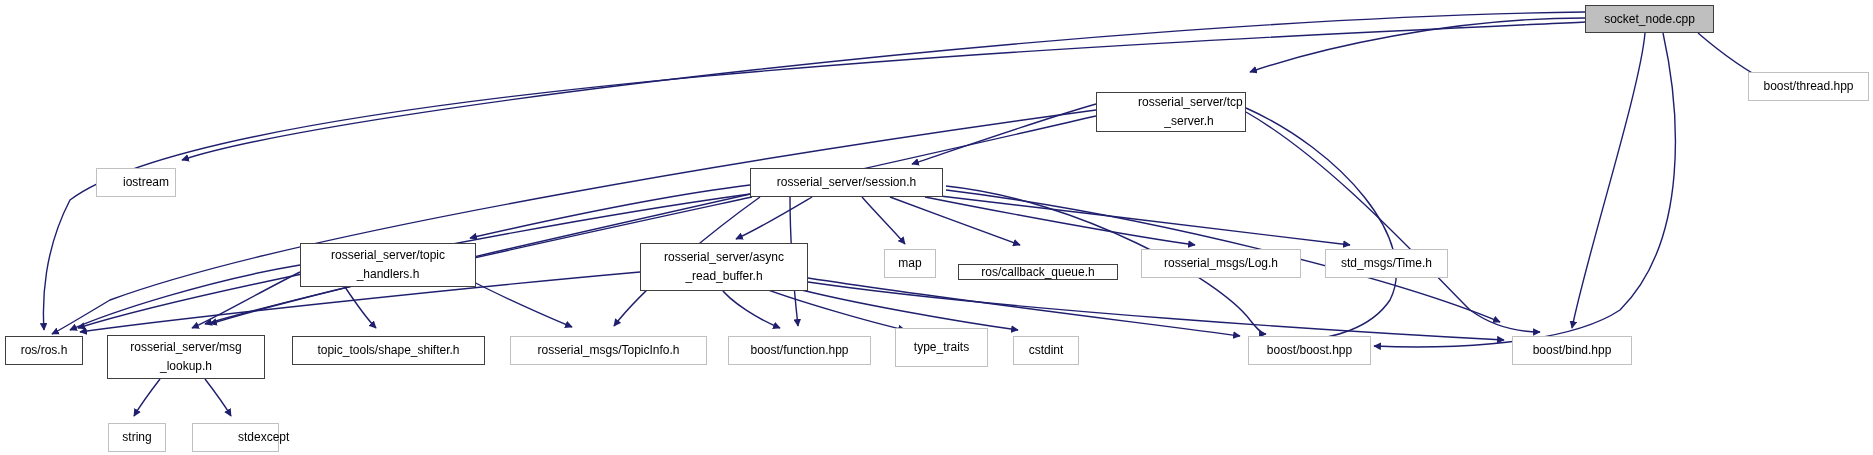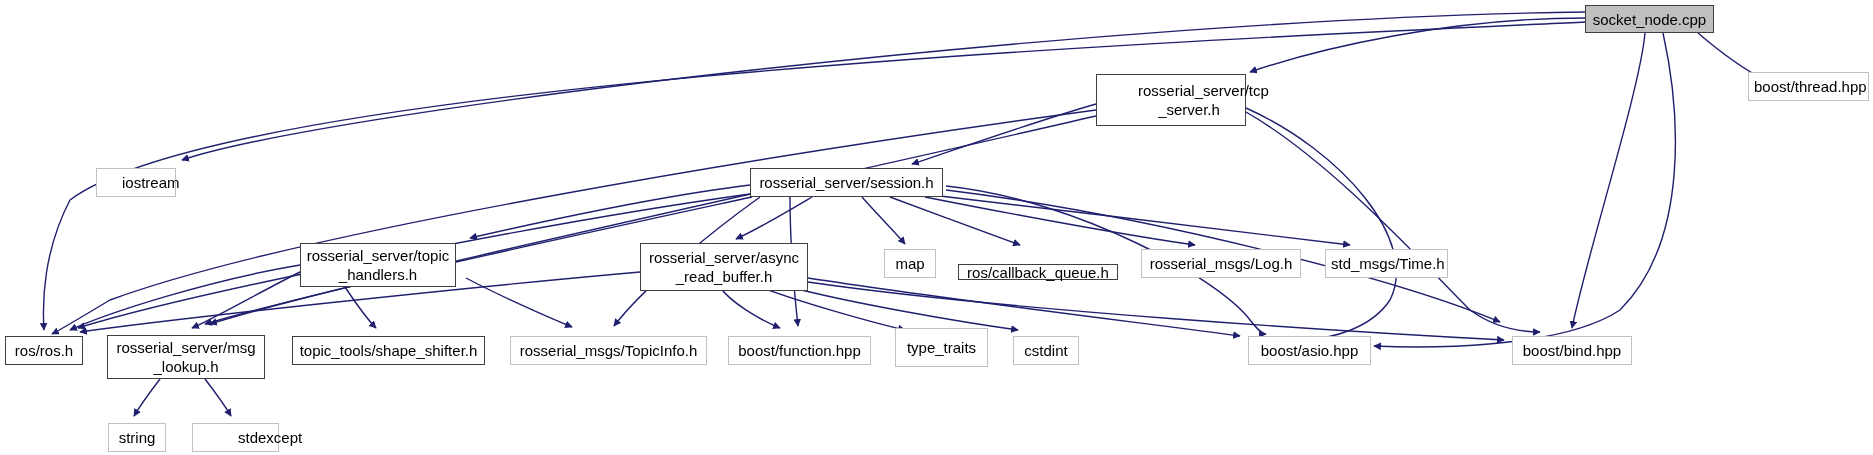--- a/index.html
+++ b/index.html
@@ -22,21 +22,21 @@
     width: 1873px;
     height: 455px;
   }
   .node {
     position: absolute;
     box-sizing: border-box;
     display: flex;
     align-items: center;
     justify-content: center;
     text-align: center;
-    font-size: 15px;
+    font-size: 12px;
     line-height: 19px;
     color: #000000;
     background: #ffffff;
     border: 1px solid #c0c0c0;
     white-space: pre-line;
     z-index: 2;
   }
   .node.strong {
     border: 1.5px solid #3f3f3f;
   }
@@ -95,38 +95,38 @@
         <path d="M 760,287 C 800,302 870,322 905,330" marker-end="url(#arrow)"></path>
         <path d="M 790,287 C 850,303 960,322 1018,330" marker-end="url(#arrow)"></path>
         <path d="M 640,272 C 460,288 180,318 80,332" marker-end="url(#arrow)"></path>
         <path d="M 160,379 C 150,392 140,406 134,416" marker-end="url(#arrow)"></path>
         <path d="M 205,379 C 215,392 225,406 231,416" marker-end="url(#arrow)"></path>
       </g>
   </svg>
   <div id="node-layer">
       <div class="node current" style="left: 1585px; top: 5px; width: 129px; height: 28px;"><span class="label">socket_node.cpp</span></div>
       <div class="node" style="left: 1748px; top: 72px; width: 121px; height: 29px;"><span class="label">boost/thread.hpp</span></div>
-      <div class="node strong" style="left: 1096px; top: 74px; width: 150px; height: 52px; padding-left: 36px;"><span class="label">rosserial_server/tcp
+      <div class="node strong" style="left: 1096px; top: 92px; width: 150px; height: 40px; padding-left: 36px;"><span class="label">rosserial_server/tcp
 _server.h</span></div>
       <div class="node strong" style="left: 750px; top: 168px; width: 193px; height: 29px;"><span class="label">rosserial_server/session.h</span></div>
       <div class="node" style="left: 96px; top: 168px; width: 80px; height: 29px; padding-left: 20px;"><span class="label">iostream</span></div>
-      <div class="node strong" style="left: 300px; top: 243px; width: 156px; height: 44px;"><span class="label">rosserial_server/topic
+      <div class="node strong" style="left: 300px; top: 243px; width: 176px; height: 44px;"><span class="label">rosserial_server/topic
 _handlers.h</span></div>
       <div class="node strong" style="left: 640px; top: 243px; width: 168px; height: 48px;"><span class="label">rosserial_server/async
 _read_buffer.h</span></div>
       <div class="node" style="left: 884px; top: 249px; width: 52px; height: 29px;"><span class="label">map</span></div>
       <div class="node strong" style="left: 958px; top: 249px; width: 160px; height: 16px; margin-top: 15px;"><span class="label">ros/callback_queue.h</span></div>
       <div class="node" style="left: 1141px; top: 249px; width: 160px; height: 29px;"><span class="label">rosserial_msgs/Log.h</span></div>
       <div class="node" style="left: 1325px; top: 249px; width: 123px; height: 29px;"><span class="label">std_msgs/Time.h</span></div>
       <div class="node strong" style="left: 5px; top: 336px; width: 78px; height: 29px;"><span class="label">ros/ros.h</span></div>
       <div class="node strong" style="left: 107px; top: 335px; width: 158px; height: 44px;"><span class="label">rosserial_server/msg
 _lookup.h</span></div>
       <div class="node strong" style="left: 292px; top: 336px; width: 193px; height: 29px;"><span class="label">topic_tools/shape_shifter.h</span></div>
       <div class="node" style="left: 510px; top: 336px; width: 197px; height: 29px;"><span class="label">rosserial_msgs/TopicInfo.h</span></div>
       <div class="node" style="left: 728px; top: 336px; width: 143px; height: 29px;"><span class="label">boost/function.hpp</span></div>
       <div class="node" style="left: 895px; top: 328px; width: 93px; height: 39px;"><span class="label">type_traits</span></div>
       <div class="node" style="left: 1013px; top: 336px; width: 66px; height: 29px;"><span class="label">cstdint</span></div>
-      <div class="node" style="left: 1248px; top: 336px; width: 123px; height: 29px;"><span class="label">boost/asio.hpp</span></div>
+      <div class="node" style="left: 1248px; top: 336px; width: 123px; height: 29px;"><span class="label">boost/boost.hpp</span></div>
       <div class="node" style="left: 1512px; top: 336px; width: 120px; height: 29px;"><span class="label">boost/bind.hpp</span></div>
       <div class="node" style="left: 108px; top: 423px; width: 58px; height: 29px;"><span class="label">string</span></div>
       <div class="node" style="left: 192px; top: 423px; width: 87px; height: 29px; padding-left: 40px;"><span class="label">stdexcept</span></div>
     </div>
 </div>
 
 </body></html>

